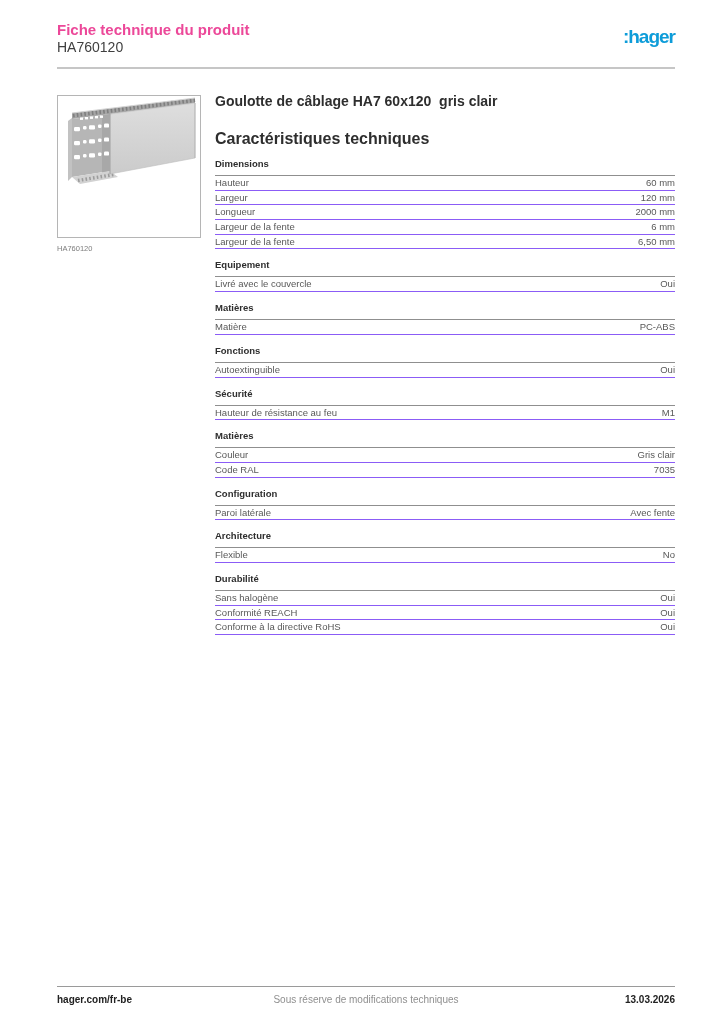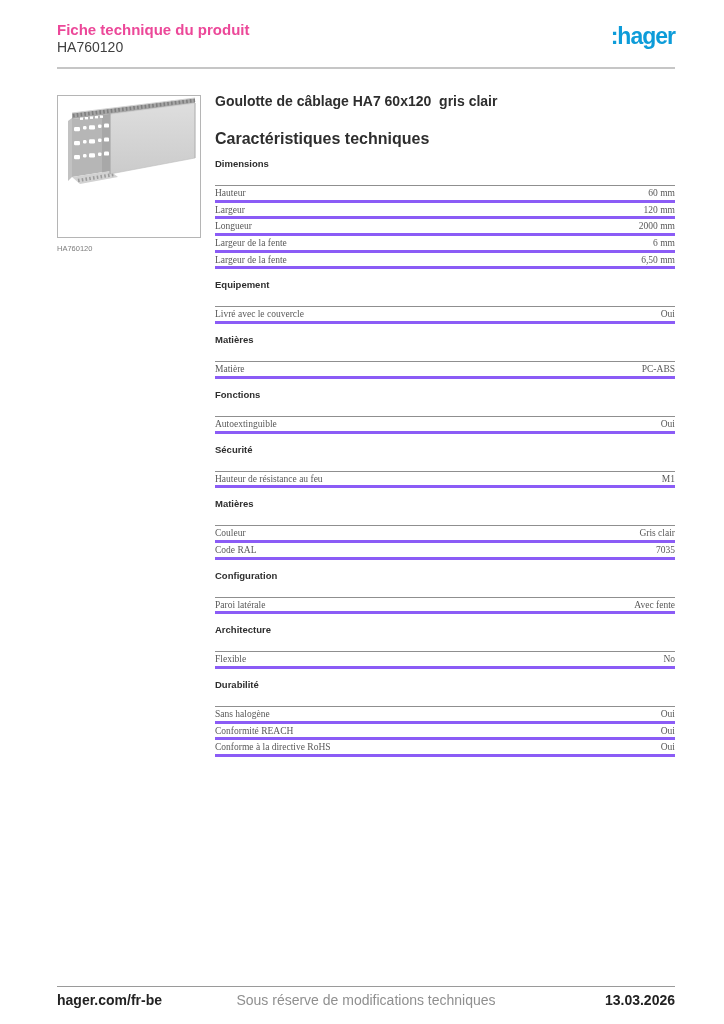--- a/index.html
+++ b/index.html
@@ -4,45 +4,45 @@
 <style>
   html,body{margin:0;padding:0;background:#fff;}
   .page{
     position:relative;width:724px;height:1024px;background:#ffffff;
     font-family:"Liberation Sans",sans-serif;overflow:hidden;
   }
   
   .header{position:absolute;left:57px;top:21px;right:49px;height:46px;}
   .doc-title{margin:0;font-size:15px;line-height:18px;font-weight:bold;color:#ec4899;}
   .doc-ref{font-size:14px;line-height:17px;color:#3f3f3f;}
-  .logo{position:absolute;right:0;top:2px;font-size:23px;line-height:27px;
+  .logo{position:absolute;right:0;top:2px;font-size:19px;line-height:27px;
         font-weight:bold;letter-spacing:-1px;}
   .header-rule{position:absolute;left:57px;top:67px;width:618px;height:2px;background:#c6c6c6;}
   
   .photo-box{position:absolute;left:57px;top:95px;width:142px;height:141px;
              border:1px solid #b5b5b5;background:#fff;}
   .photo-box svg{display:block;}
   .photo-caption{position:absolute;left:57px;top:244px;font-size:7.5px;color:#7c7c7c;}
   
   .main{position:absolute;left:215px;top:95px;width:460px;}
   .product-title{font-size:14px;line-height:12px;font-weight:bold;color:#2e2e2e;white-space:pre-wrap;}
   .char-heading{font-size:16px;line-height:12px;font-weight:bold;color:#2e2e2e;margin-top:26px;}
   .sections{margin-top:14px;}
   .section{margin-bottom:11px;}
   .sec-title{font-size:9.5px;line-height:10px;font-weight:bold;color:#2e2e2e;
-             padding-bottom:16px;border-bottom:1px solid #8f8f8f;}
+             padding-bottom:6px;border-bottom:1px solid #8f8f8f;}
   .spec-row{display:flex;justify-content:space-between;align-items:flex-end;
             font-size:9.5px;line-height:10px;color:#585858;
-            padding:2px 0 1.7px 0;border-bottom:3px solid #8b5cf6;font-family:Liberation Serif, serif;}
+            padding:2px 0 1.7px 0;border-bottom:1px solid #8b5cf6;}
   .spec-label{text-align:left;}
   .spec-value{text-align:right;}
   
   .footer-rule{position:absolute;left:57px;top:986px;width:618px;height:1px;background:#9a9a9a;}
   .footer{position:absolute;left:57px;top:995px;width:618px;display:flex;
-          font-size:14px;line-height:10px;align-items:baseline;}
+          font-size:10px;line-height:10px;align-items:baseline;}
   .footer-left{flex:1;text-align:left;font-weight:bold;color:#222;text-decoration:none;}
   .footer-center{flex:2;text-align:center;color:#8f8f8f;}
   .footer-right{flex:1;text-align:right;font-weight:bold;color:#222;}
 </style>
 </head>
 <body>
 
 <div class="page">
 
   <div class="header">

